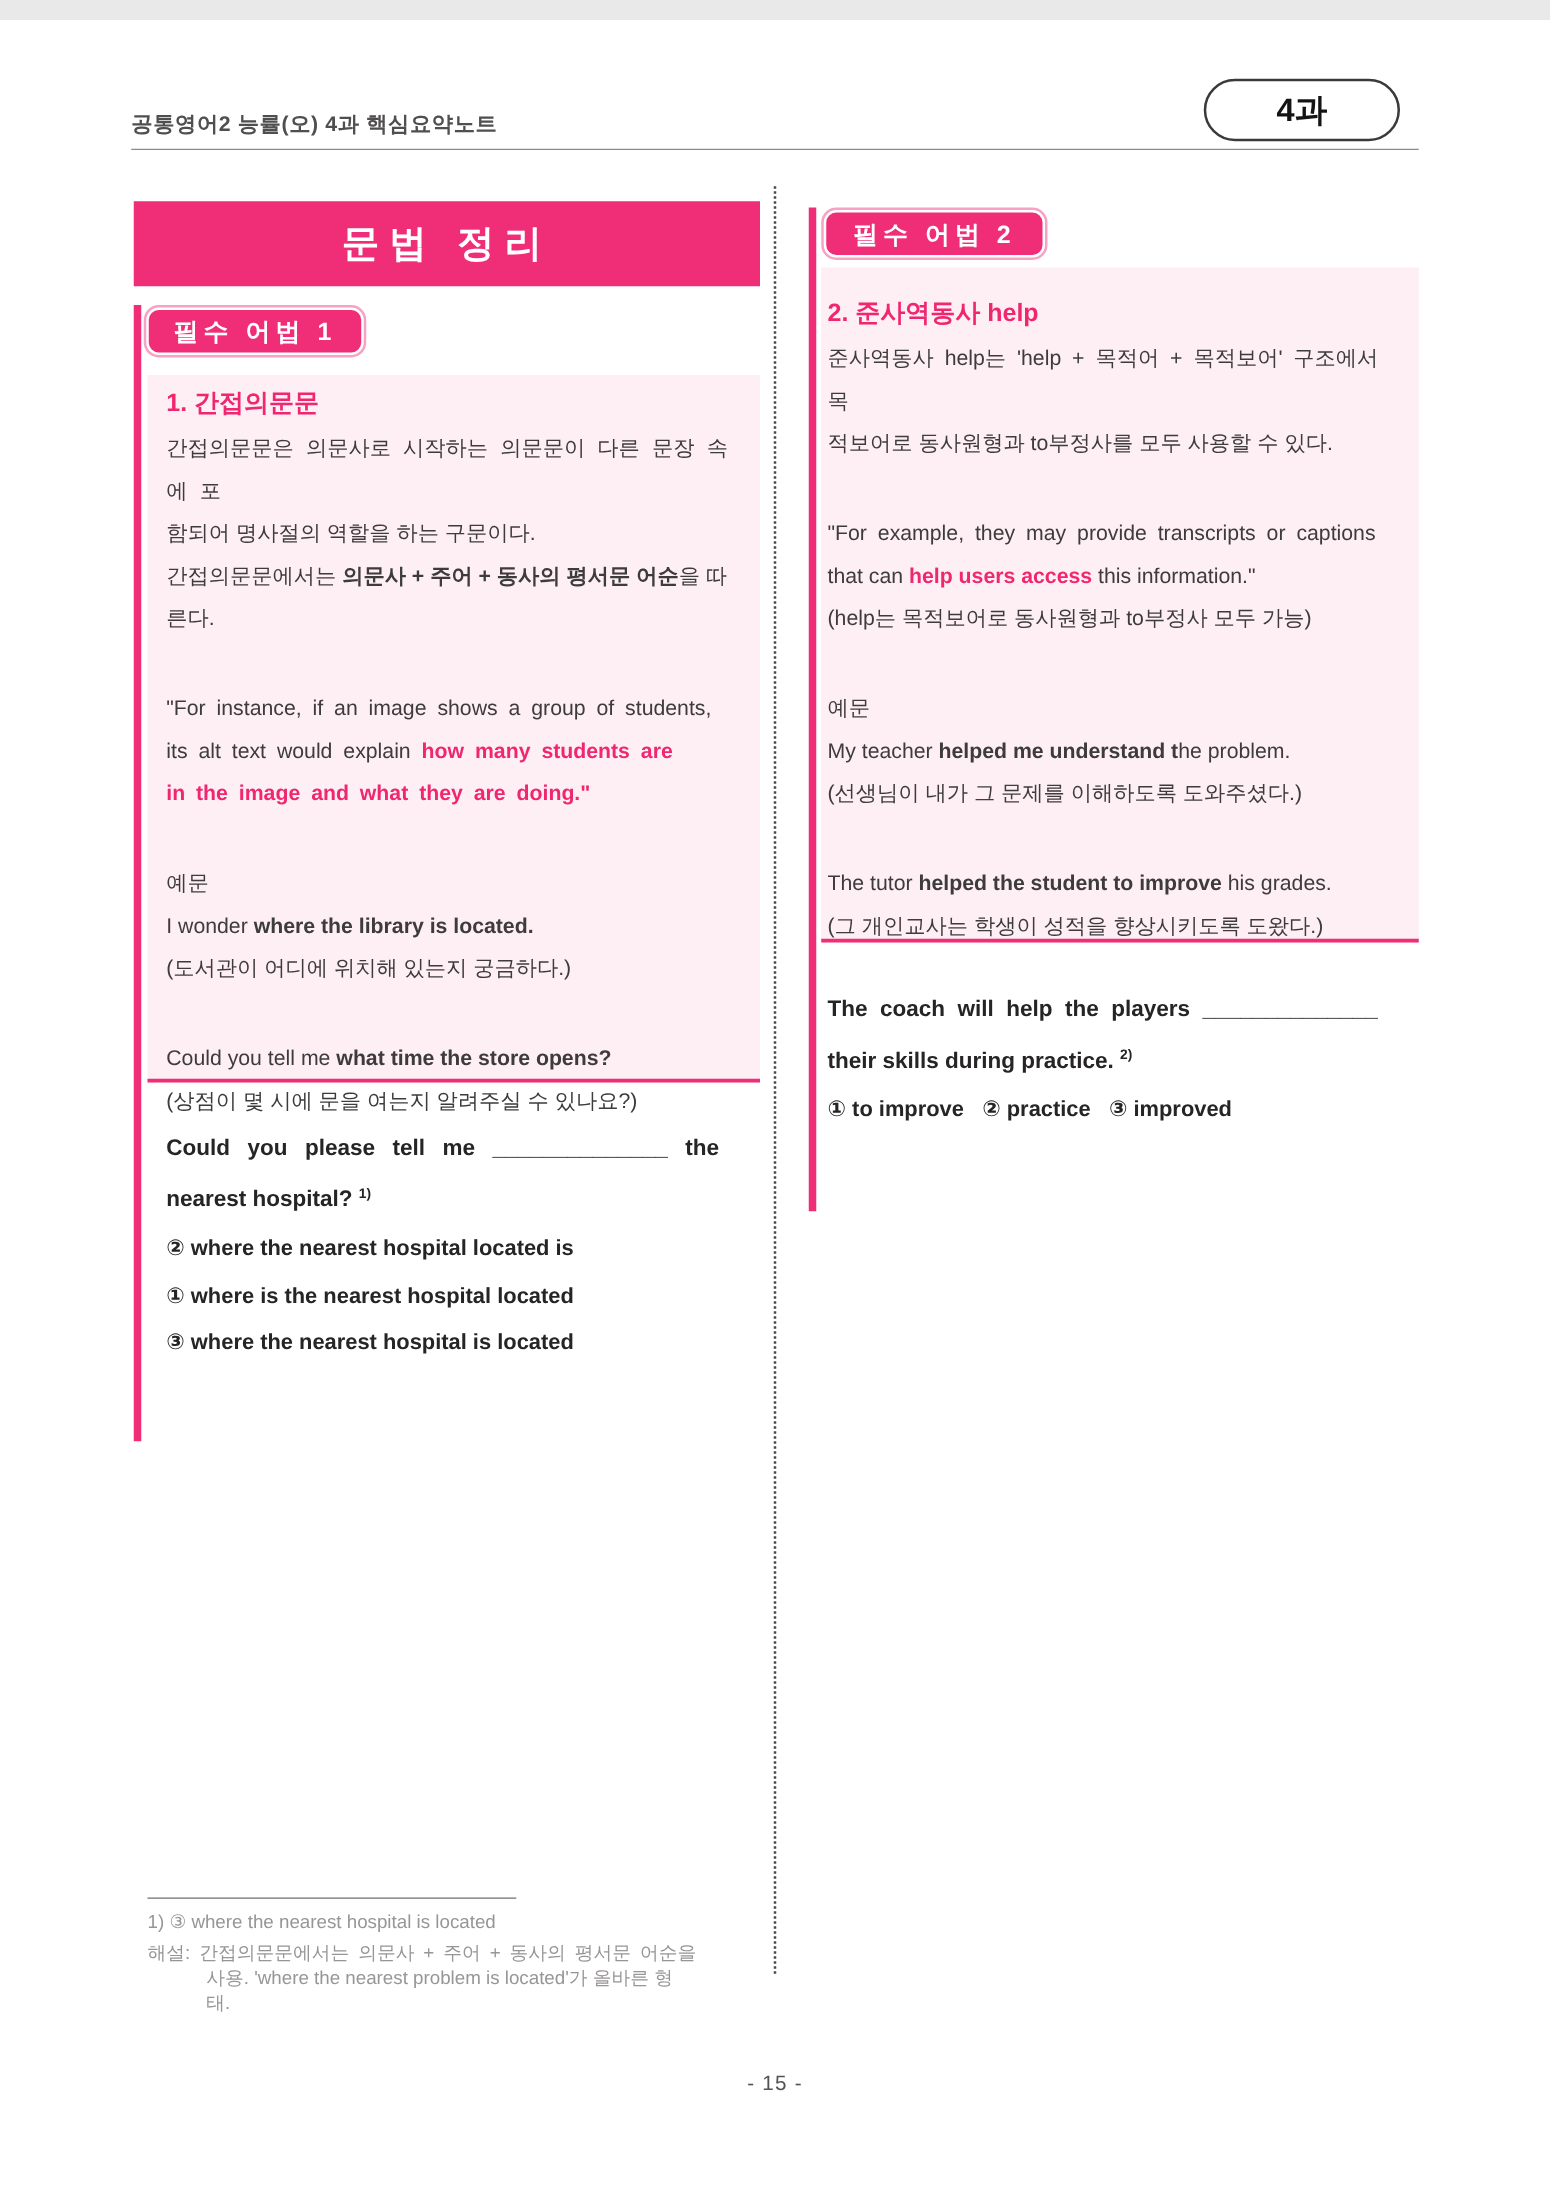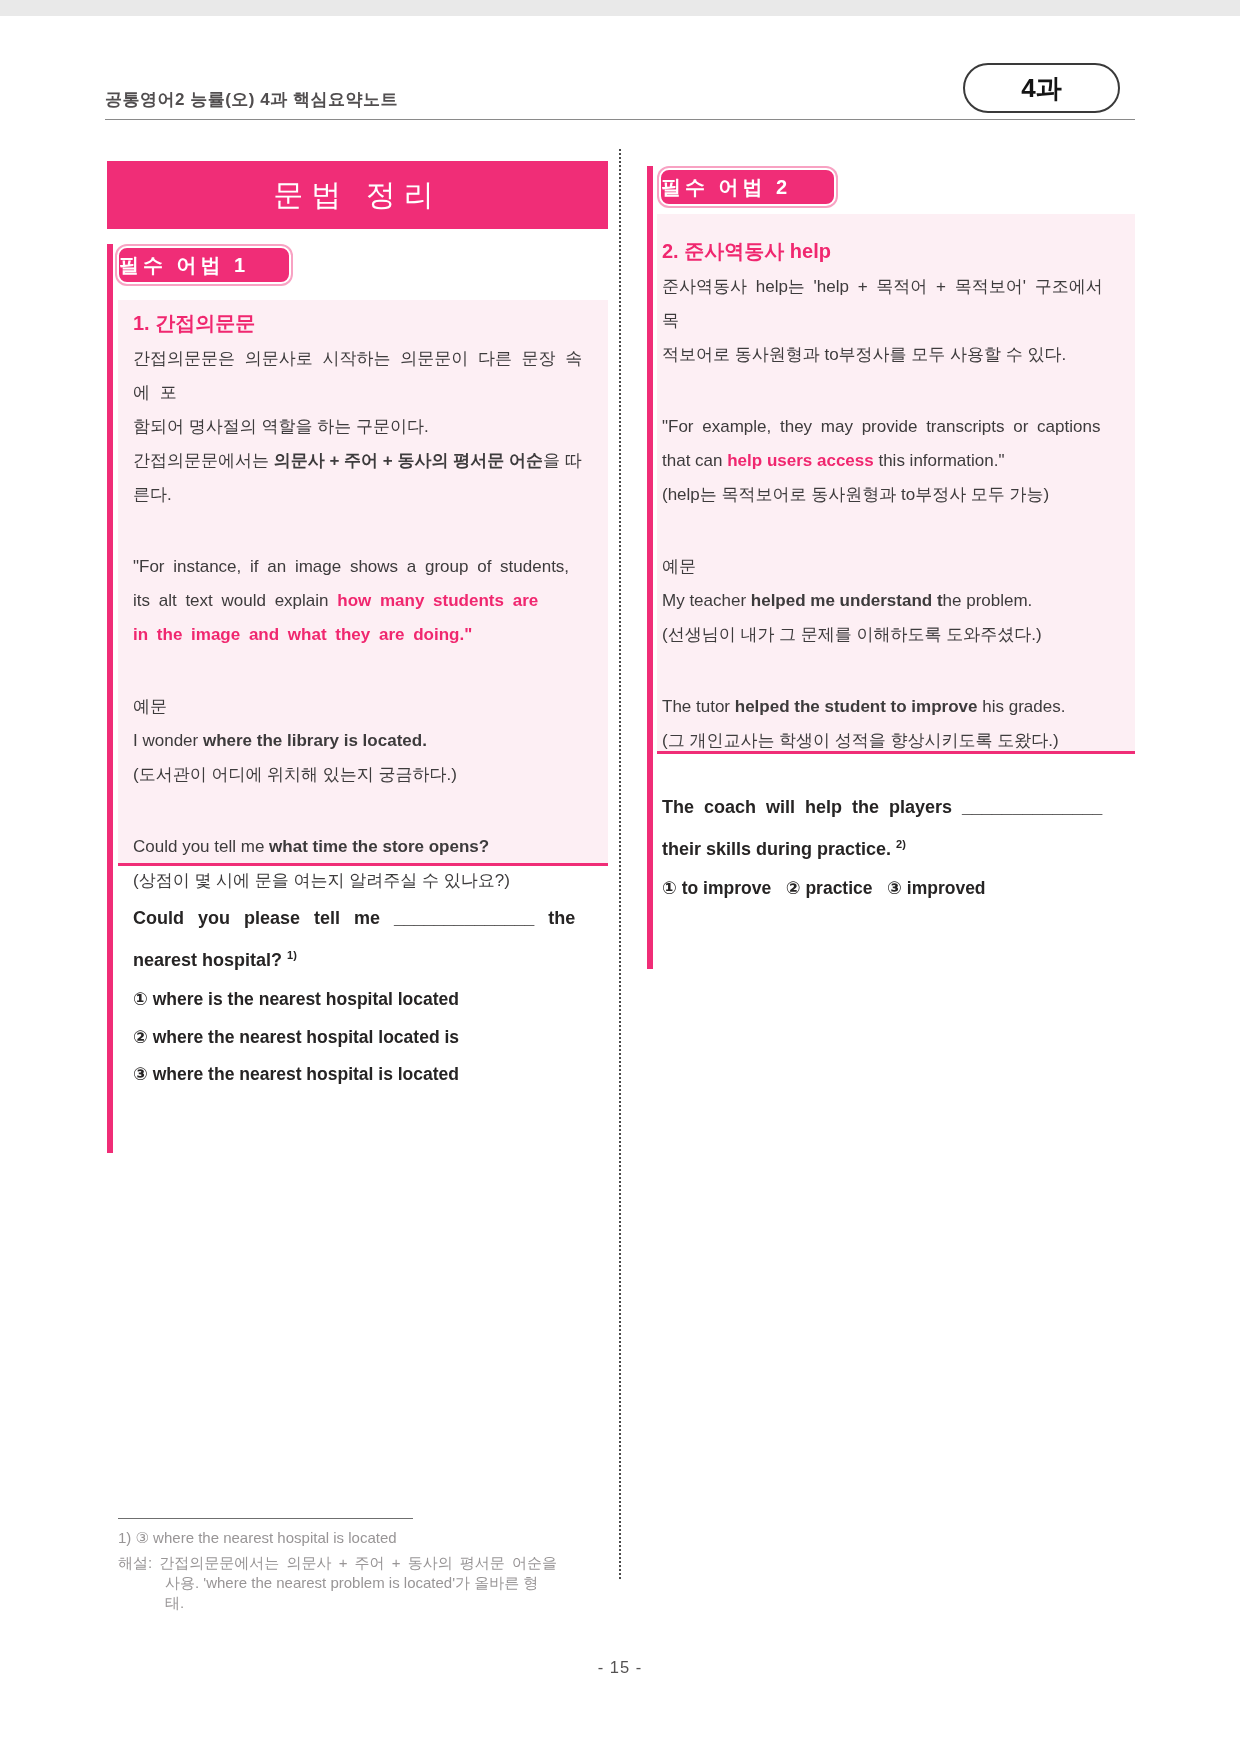--- a/index.html
+++ b/index.html
@@ -15,27 +15,27 @@
   
   .header-title { left:105px; top:72px; font-size:17px; font-weight:bold; color:#514e4f; letter-spacing:0.5px; }
   .chapter-pill { left:963px; top:47px; width:157px; height:50px; border:2px solid #3a3a3a;
     border-radius:25px; display:flex; align-items:center; justify-content:center;
     font-size:26px; font-weight:bold; color:#141414; background:#fff; }
   .header-rule { left:105px; top:103px; width:1030px; border-top:1.5px solid #8a8a8a; }
   .col-divider { left:619px; top:133px; height:1430px; width:0; border-left:2px dotted #4a4a4a; }
 
   
   .banner { left:107px; top:145px; width:501px; height:68px; background:var(--pink);
-    color:#fff; font-size:30px; font-weight:normal; letter-spacing:8px;
+    color:#fff; font-size:30px; font-weight:bold; letter-spacing:8px;
     display:flex; align-items:center; justify-content:center; }
   .vbar { width:6px; background:var(--pink); }
   .bar-left  { left:107px; top:228px; height:909px; }
   .bar-right { left:647px; top:150px; height:803px; }
   .badge { background:var(--pink); color:#fff; font-weight:bold; font-size:20px; letter-spacing:4px;
-    display:flex; align-items:center; 
+    display:flex; align-items:center; justify-content:center;
     border:2px solid #ffffff; border-radius:10px; box-shadow:0 0 0 2px #f8a2c3; }
   .badge1 { left:117px; top:230px; width:174px; height:38px; }
   .badge2 { left:659px; top:152px; width:177px; height:38px; }
 
   
   .pinkbox { background:var(--pink-light); border-bottom:3px solid var(--pink); }
   .box1 { left:118px; top:284px; width:490px; height:566px; padding:8px 16px 0 15px; }
   .box2 { left:657px; top:198px; width:478px; height:540px; padding:22px 12px 0 5px; }
   .box-heading { font-size:20px; font-weight:bold; color:var(--pink-text); line-height:30px; margin-bottom:4px; }
   .rich { white-space:pre-wrap; }
@@ -80,21 +80,21 @@
     <span>필수 어법 1</span>
   </div>
 
   <div class="abs pinkbox box1">
     <div class="box-heading">1. 간접의문문</div>
     <div class="rich box-lines"><div style="word-spacing: 5px;"><span>간접의문문은 의문사로 시작하는 의문문이 다른 문장 속에 포</span></div><div><span>함되어 명사절의 역할을 하는 구문이다.</span></div><div><span>간접의문문에서는 </span><span class="b">의문사 + 주어 + 동사의 평서문 어순</span><span>을 따른다.</span></div><div style="margin-top: 38px; word-spacing: 4px;"><span>"For instance, if an image shows a group of students,</span></div><div style="word-spacing: 4px;"><span>its alt text would explain </span><span class="b pk">how many students are</span></div><div style="word-spacing: 4px;"><span class="b pk">in the image and what they are doing."</span></div><div style="margin-top: 38px;"><span>예문</span></div><div><span>I wonder </span><span class="b">where the library is located.</span></div><div><span>(도서관이 어디에 위치해 있는지 궁금하다.)</span></div><div style="margin-top: 38px;"><span>Could you tell me </span><span class="b">what time the store opens?</span></div><div><span>(상점이 몇 시에 문을 여는지 알려주실 수 있나요?)</span></div></div>
   </div>
 
   <div class="abs q1">
     <div class="rich q-stem"><div style="word-spacing: 9px;"><span>Could you please tell me ______________ the</span></div><div><span>nearest hospital? </span><sup>1)</sup></div></div>
-    <div class="rich q-opts"><div><span>① where is the nearest hospital located</span></div><div><span>② where the nearest hospital located is</span></div><div><span>③ where the nearest hospital is located</span></div></div>
+    <div class="rich q-opts"><div><span>② where the nearest hospital located is</span></div><div><span>① where is the nearest hospital located</span></div><div><span>③ where the nearest hospital is located</span></div></div>
   </div>
 
   <div class="abs vbar bar-right"></div>
   <div class="abs badge badge2">
     <span>필수 어법 2</span>
   </div>
 
   <div class="abs pinkbox box2">
     <div class="box-heading">2. 준사역동사 help</div>
     <div class="rich box-lines"><div style="word-spacing: 4px;"><span>준사역동사 help는 'help + 목적어 + 목적보어' 구조에서 목</span></div><div><span>적보어로 동사원형과 to부정사를 모두 사용할 수 있다.</span></div><div style="margin-top: 38px; word-spacing: 4px;"><span>"For example, they may provide transcripts or captions</span></div><div><span>that can </span><span class="b pk">help users access</span><span> this information."</span></div><div><span>(help는 목적보어로 동사원형과 to부정사 모두 가능)</span></div><div style="margin-top: 38px;"><span>예문</span></div><div><span>My teacher </span><span class="b">helped me understand t</span><span>he problem.</span></div><div><span>(선생님이 내가 그 문제를 이해하도록 도와주셨다.)</span></div><div style="margin-top: 38px;"><span>The tutor </span><span class="b">helped the student to improve</span><span> his grades.</span></div><div><span>(그 개인교사는 학생이 성적을 향상시키도록 도왔다.)</span></div></div>

